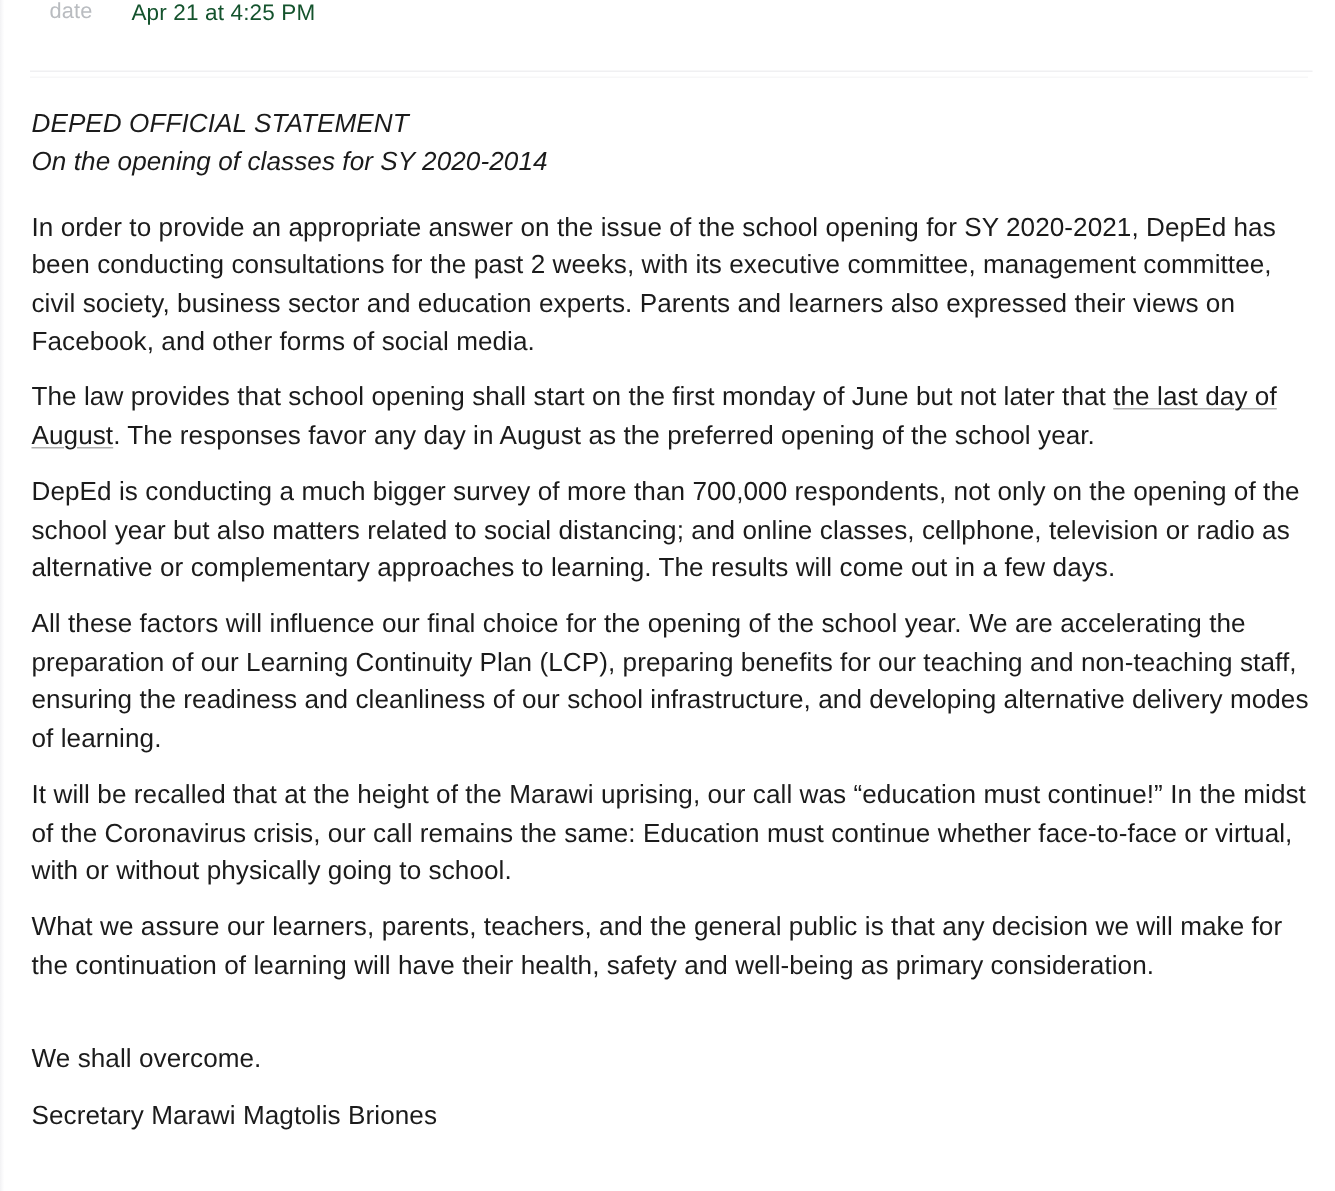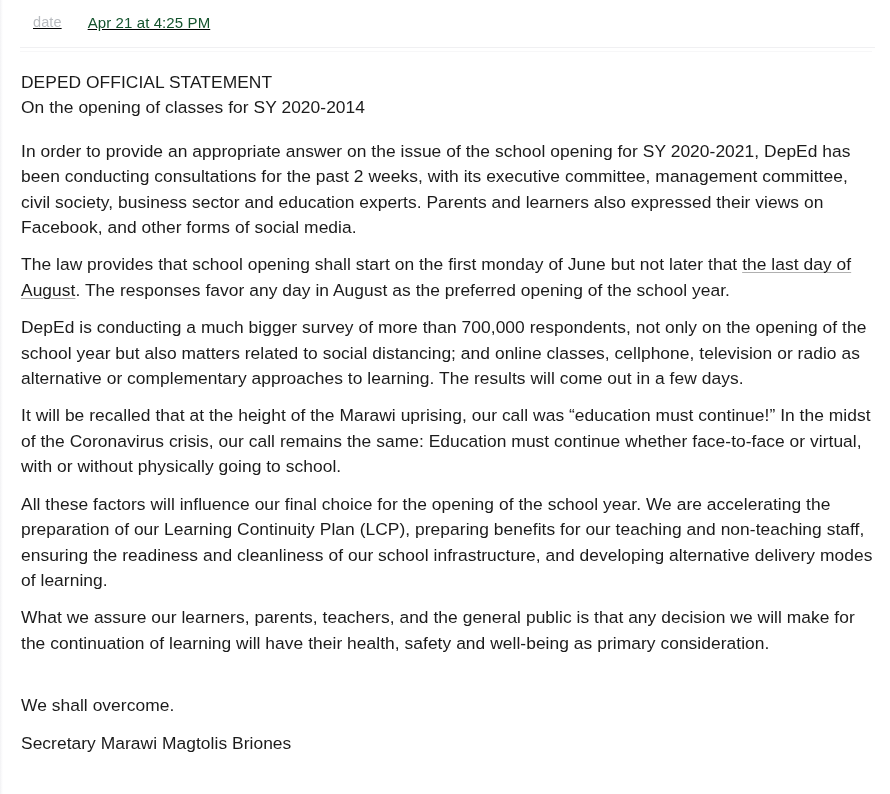--- a/index.html
+++ b/index.html
@@ -36,22 +36,20 @@
   }
 
   
   .header-row {
     position: absolute;
     left: 0;
     top: 0;
     width: 890px;
     height: 44px;
     display: flex;
-    align-items: center;
-    text-decoration: underline;
   }
   .header-label {
     margin-left: 33px;
     font-size: 14.5px;
     color: #b9bcc0;
     letter-spacing: 0.1px;
     white-space: nowrap;
   }
   .header-value {
     margin-left: 26px;
@@ -92,20 +90,21 @@
 
   .block {
     margin: 0 0 12px 0;
   }
   .block:last-child {
     margin-bottom: 0;
   }
 
   .title-block {
     margin-bottom: 18px;
+    font-style: italic;
   }
   .title-block .line {
     display: block;
   }
 
   .spacer {
     height: 25px;
   }
 
   .sig-line {
@@ -146,23 +145,23 @@
 
     <p class="block">In order to provide an appropriate answer on the issue of the school opening for SY 2020-2021, DepEd has been conducting consultations for the past 2 weeks, with its executive committee, management committee, civil society, business sector and education experts. Parents and learners also expressed their views on Facebook, and other forms of social media.</p>
 
     <p class="block">
       <span>The law provides that school opening shall start on the first monday of June but not later that </span><u class="marked">the last day of August</u><span>. The responses favor any day in August as the preferred opening of the school year.</span>
     </p>
 
     <p class="block">DepEd is conducting a much bigger survey of more than 700,000 respondents, not only on the opening of the school year but also matters related to social distancing; and online classes, cellphone, television or radio as alternative or complementary approaches to learning. The results will come out in a few days.</p>
 
 
+    <p class="block">All these factors will influence our final choice for the opening of the school year. We are accelerating the preparation of our Learning Continuity Plan (LCP), preparing benefits for our teaching and non-teaching staff, ensuring the readiness and cleanliness of our school infrastructure, and developing alternative delivery modes of learning.</p>
+
     <p class="block">It will be recalled that at the height of the Marawi uprising, our call was “education must continue!” In the midst of the Coronavirus crisis, our call remains the same: Education must continue whether face-to-face or virtual, with or without physically going to school.</p>
-
-    <p class="block">All these factors will influence our final choice for the opening of the school year. We are accelerating the preparation of our Learning Continuity Plan (LCP), preparing benefits for our teaching and non-teaching staff, ensuring the readiness and cleanliness of our school infrastructure, and developing alternative delivery modes of learning.</p>
 
     <p class="block">What we assure our learners, parents, teachers, and the general public is that any decision we will make for the continuation of learning will have their health, safety and well-being as primary consideration.</p>
 
     <div class="spacer"></div>
 
     <p class="sig-line first">We shall overcome.</p>
 
     <p class="sig-line">Secretary Marawi Magtolis Briones</p>
 
   </div>

